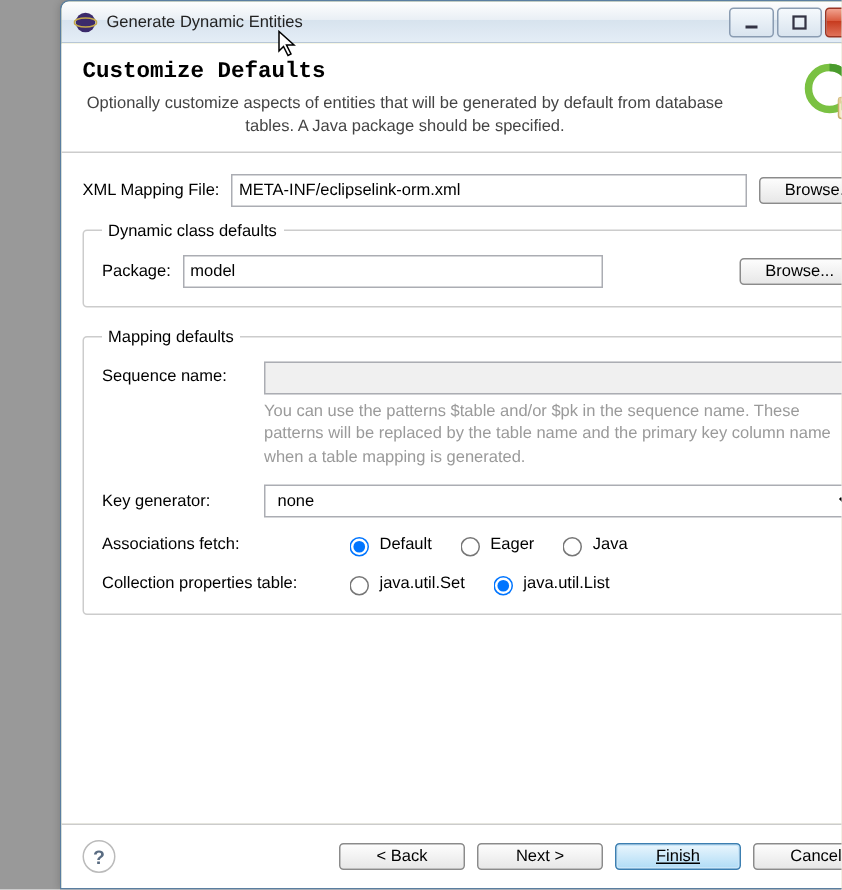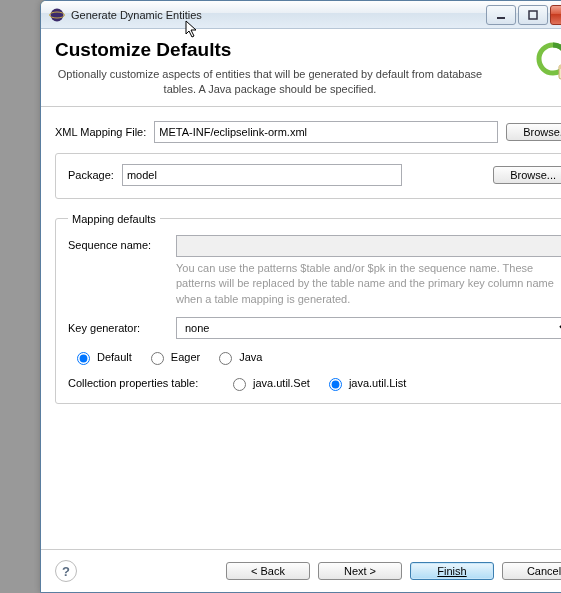--- a/index.html
+++ b/index.html
@@ -51,21 +51,21 @@
     background: linear-gradient(to bottom,#f1a28f,#d9593d 45%,#c73b1f 46%,#e0725a);
     border-color:#9a3423; width:46px; color:#fff; font-weight:bold;
   }
   .header {
     background:#fff;
     padding: 10px 14px 8px 14px;
     display:flex;
     border-bottom:1px solid #ccc;
   }
   .header-text { flex:1; }
-  .header h1 { margin:0 0 6px 0; font-size:19px; font-weight:bold; color:#000; }
+  .header h1 { margin:0 0 6px 0; font-size:15px; font-weight:bold; color:#000;font-family:Liberation Mono, monospace; }
   .header p { margin:0; color:#444; line-height:1.4; max-width:430px;text-align:center; }
   .header-icon {
     width:56px; height:46px;
     display:flex; align-items:center; justify-content:center;
     margin-left:8px;
   }
   .body {
     flex:1;
     padding: 14px;
     background:#fff;
@@ -180,20 +180,21 @@
 
   <div class="body">
 
     <div class="row">
       <label class="fld">XML Mapping File:</label>
       <input class="tx" style="flex: 1 1 0%;" value="META-INF/eclipselink-orm.xml">
       <button class="btn">Browse...</button>
     </div>
 
     <fieldset class="grp">
+      <legend>Dynamic class defaults</legend>
       <div class="row" style="margin-bottom:0">
         <label class="fld">Package:</label>
         <input class="tx" style="width: 280px;" value="model">
         <div style="flex:1"></div>
         <button class="btn">Browse...</button>
       </div>
     </fieldset>
 
     <fieldset class="grp">
       <legend>Mapping defaults</legend>
@@ -207,20 +208,21 @@
       </div>
 
       <div class="row">
         <label class="fld" style="min-width:100px">Key generator:</label>
         <select class="sel" style="flex:1">
           <option>none</option>
         </select>
       </div>
 
       <div class="radio-row">
+        <span class="lbl">Associations fetch:</span>
         <div class="opts">
           <label>
               <input type="radio" name="af" checked="" style="">
               <span>Default</span>
             </label>
           <label>
               <input type="radio" name="af" style="">
               <span>Eager</span>
             </label>
           <label>

